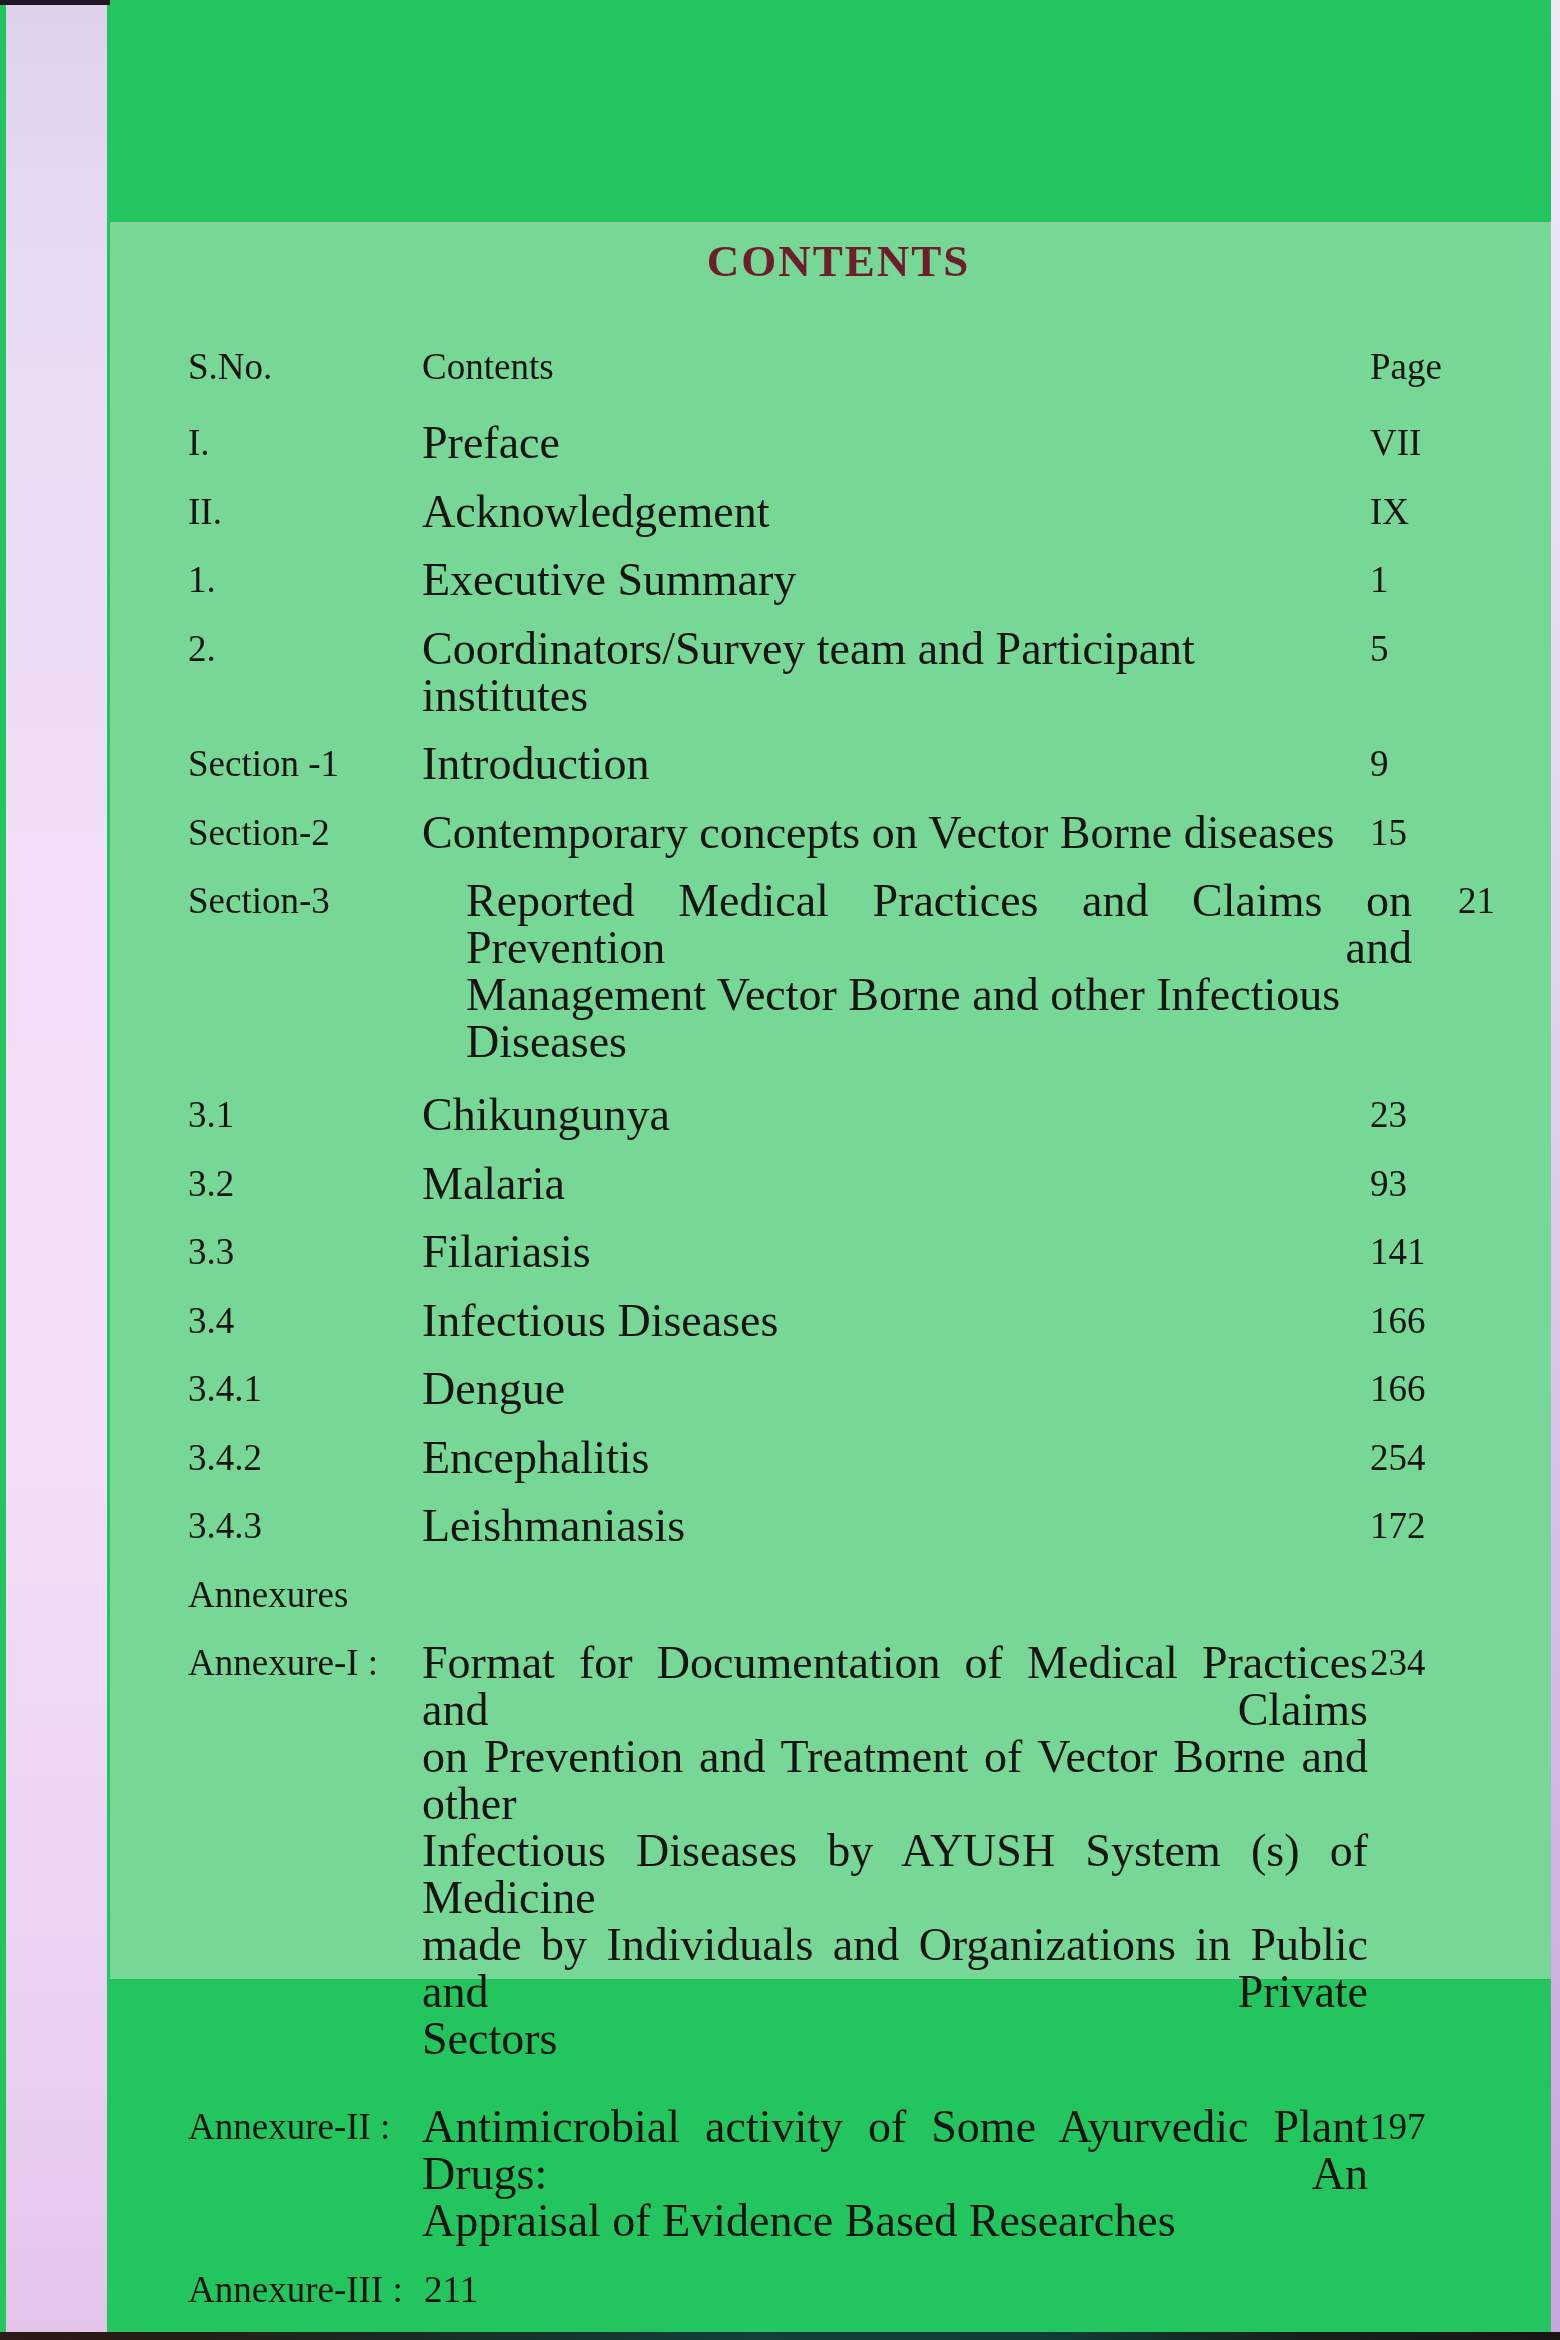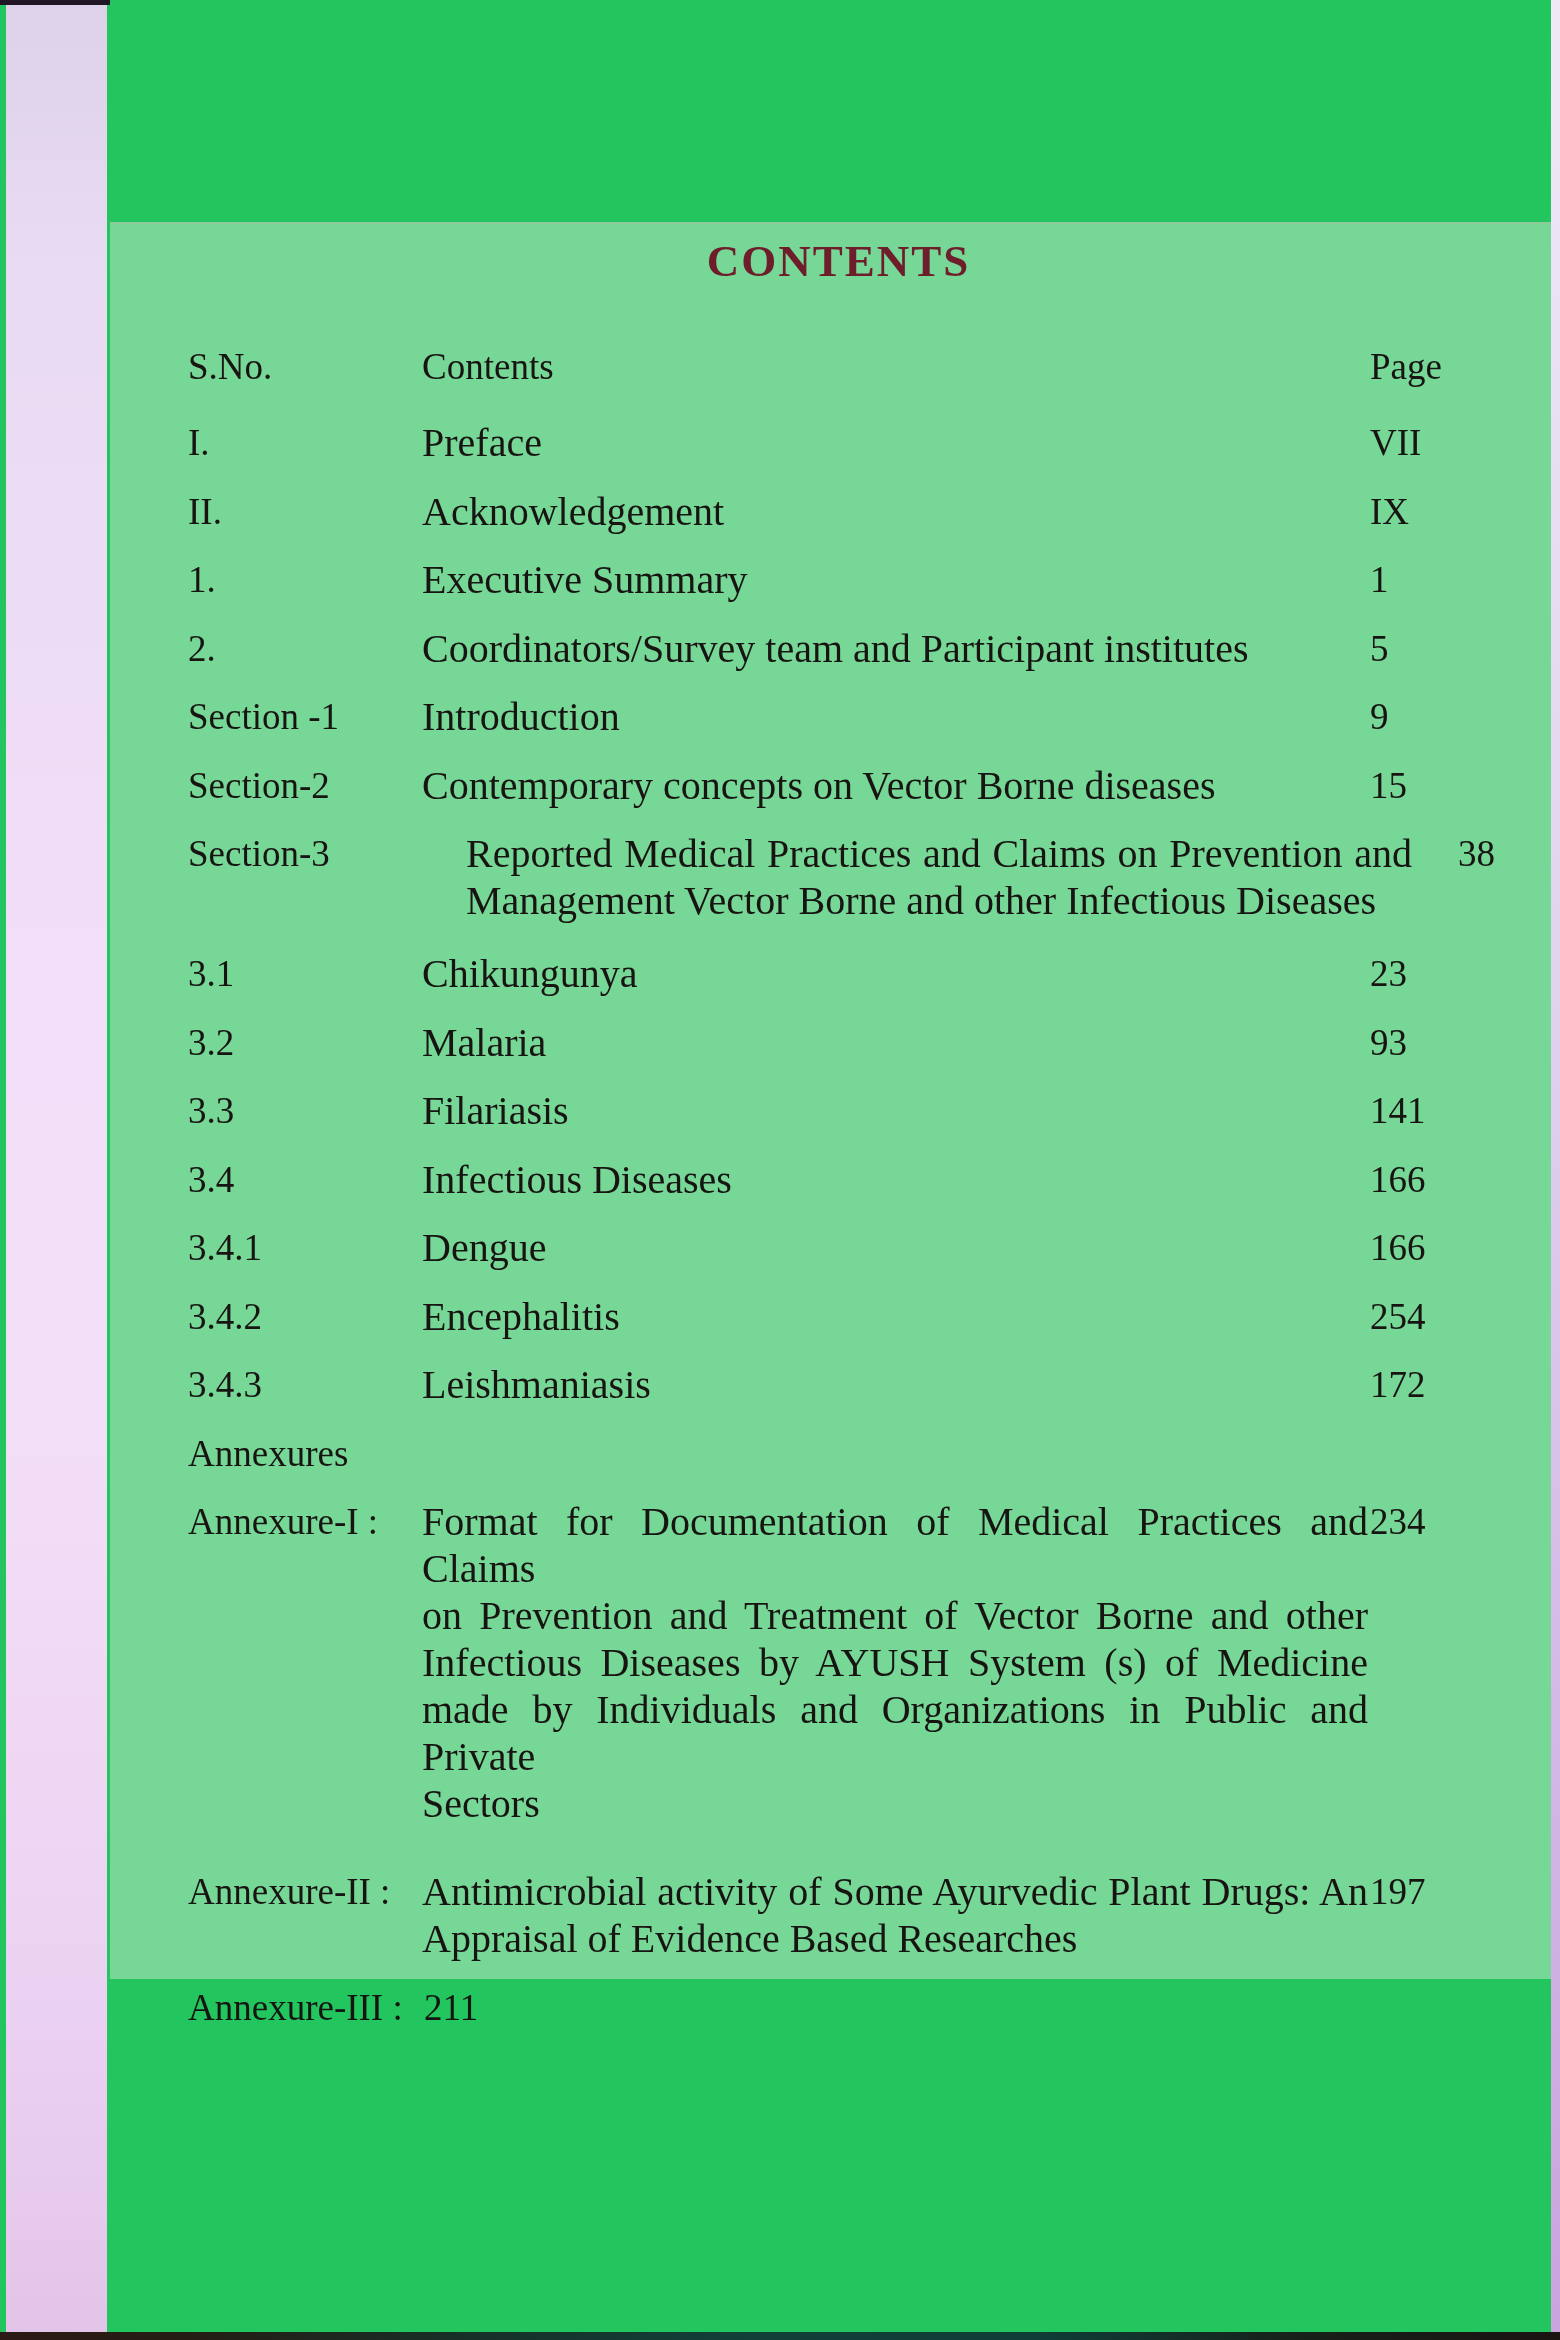--- a/index.html
+++ b/index.html
@@ -34,21 +34,21 @@
     margin:0;font-size:45px;line-height:55px;font-weight:700;
     letter-spacing:2px;color:#6e1e2b;
   }
   
   .toc{position:absolute;left:188px;top:343px;width:1372px;}
   .row{
     display:grid;grid-template-columns:234px 946px auto;
     align-items:start;margin-bottom:21.5px;
   }
   .row .c1{font-size:37px;line-height:47px;white-space:nowrap;}
-  .row .c2{font-size:40px;line-height:47px;}
+  .row .c2{font-size:46px;line-height:47px;}
   .row .c3{font-size:37px;line-height:47px;padding-left:2px;}
   .row.header{margin-bottom:29px;}
   .row.header .c2{font-size:37px;}
   .c2 .line:not(:last-child){text-align-last:justify;text-align:justify;}
   #rows .row:nth-child(7){margin-bottom:26px;gap:44px;}   
   #rows .row:nth-child(16){margin-bottom:41px;}  
 </style>
 </head>
 <body>
 
@@ -110,21 +110,21 @@
             <div class="line">Contemporary concepts on Vector Borne diseases</div>
           </div>
           <div class="c3">15</div>
         </div>
         <div class="row">
           <div class="c1">Section-3</div>
           <div class="c2">
             <div class="line">Reported Medical Practices and Claims on Prevention and</div>
             <div class="line">Management Vector Borne and other Infectious Diseases</div>
           </div>
-          <div class="c3">38</div>
+          <div class="c3">21</div>
         </div>
         <div class="row">
           <div class="c1">3.1</div>
           <div class="c2">
             <div class="line">Chikungunya</div>
           </div>
           <div class="c3">23</div>
         </div>
         <div class="row">
           <div class="c1">3.2</div>

